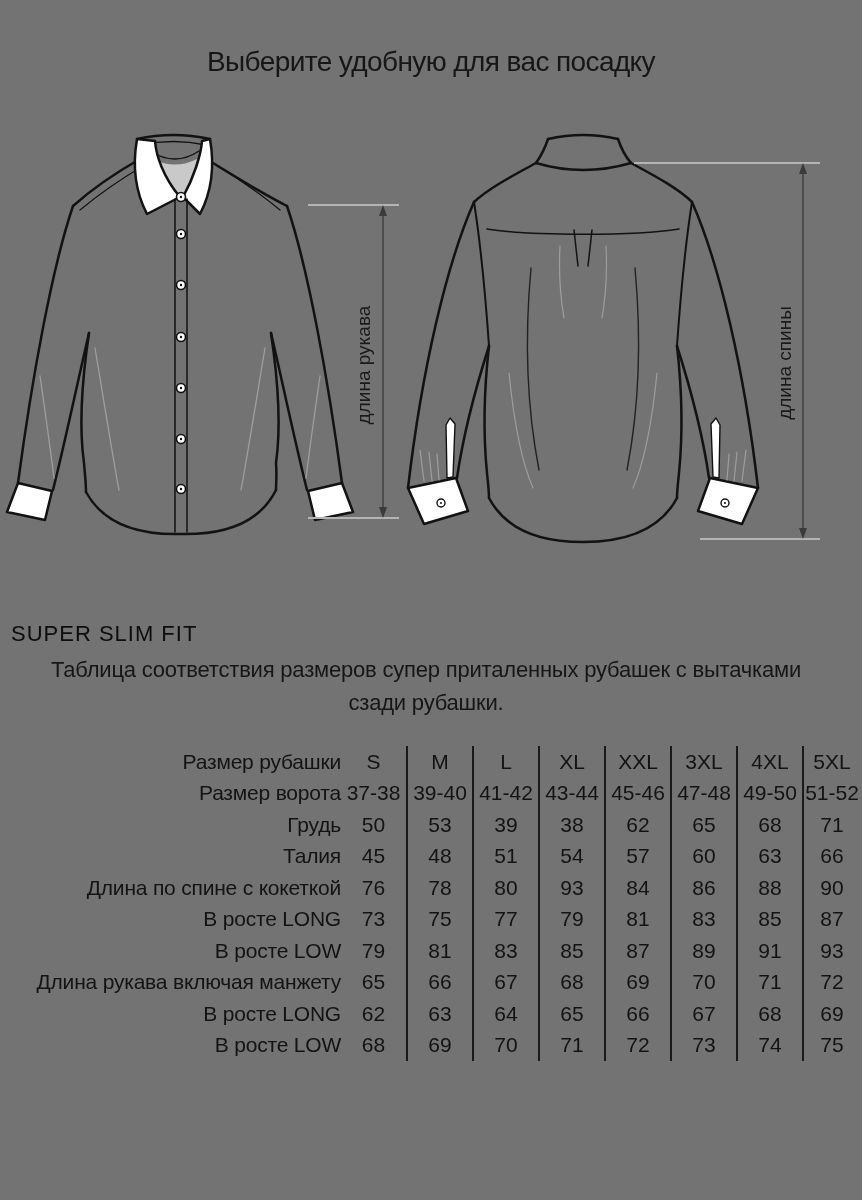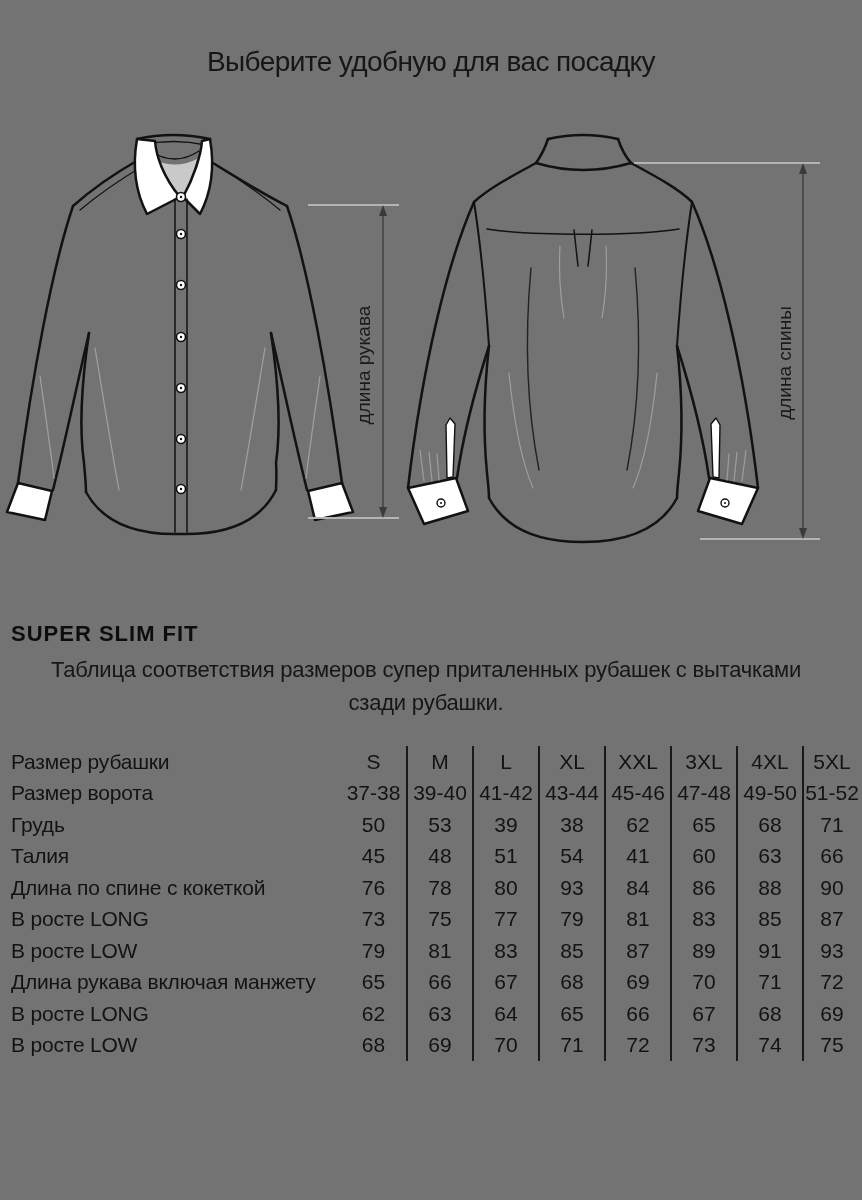--- a/index.html
+++ b/index.html
@@ -10,33 +10,33 @@
     overflow:hidden; margin:0 auto;
   }
   .title {
     position:absolute; top:46px; left:0; width:862px;
     text-align:center; font-size:28px; font-weight:400;
     letter-spacing:-0.6px; color:#161616;
   }
   .illustration { position:absolute; top:118px; left:0; width:862px; height:462px; }
   .fit-heading {
     position:absolute; top:621px; left:11px;
-    font-size:22px; font-weight:700; letter-spacing:1px; color:#0d0d0d;
+    font-size:22px; font-weight:400; letter-spacing:1px; color:#0d0d0d;
   }
   .fit-desc {
     position:absolute; top:653px; left:11px; width:830px;
     font-size:22px; line-height:33px; letter-spacing:-0.2px; color:#161616;text-align:center;
   }
   table.size-table {
     position:absolute; top:746px; left:11px; width:849px;
     border-collapse:collapse; table-layout:fixed;
     font-size:21px; color:#131313;
   }
   table.size-table td { height:31.5px; padding:0; vertical-align:middle; white-space:nowrap; }
-  td.lbl { text-align:left; letter-spacing:-0.2px;margin-top:24px; }
+  td.lbl { text-align:right; letter-spacing:-0.2px;margin-top:24px; }
   td.val { text-align:center; }
   td.val + td.val { border-left:2px solid #1a1a1a; }
   svg text { font-family:"Liberation Sans", sans-serif; }
 </style>
 </head>
 <body>
 
 <div class="page">
 
   <h1 class="title">Выберите удобную для вас посадку</h1>
@@ -222,21 +222,21 @@
           <td class="val">65</td>
           <td class="val">68</td>
           <td class="val">71</td>
         </tr>
         <tr>
           <td class="lbl">Талия</td>
           <td class="val">45</td>
           <td class="val">48</td>
           <td class="val">51</td>
           <td class="val">54</td>
-          <td class="val">41</td>
+          <td class="val">57</td>
           <td class="val">60</td>
           <td class="val">63</td>
           <td class="val">66</td>
         </tr>
         <tr>
           <td class="lbl">Длина по спине с кокеткой</td>
           <td class="val">76</td>
           <td class="val">78</td>
           <td class="val">80</td>
           <td class="val">93</td>

